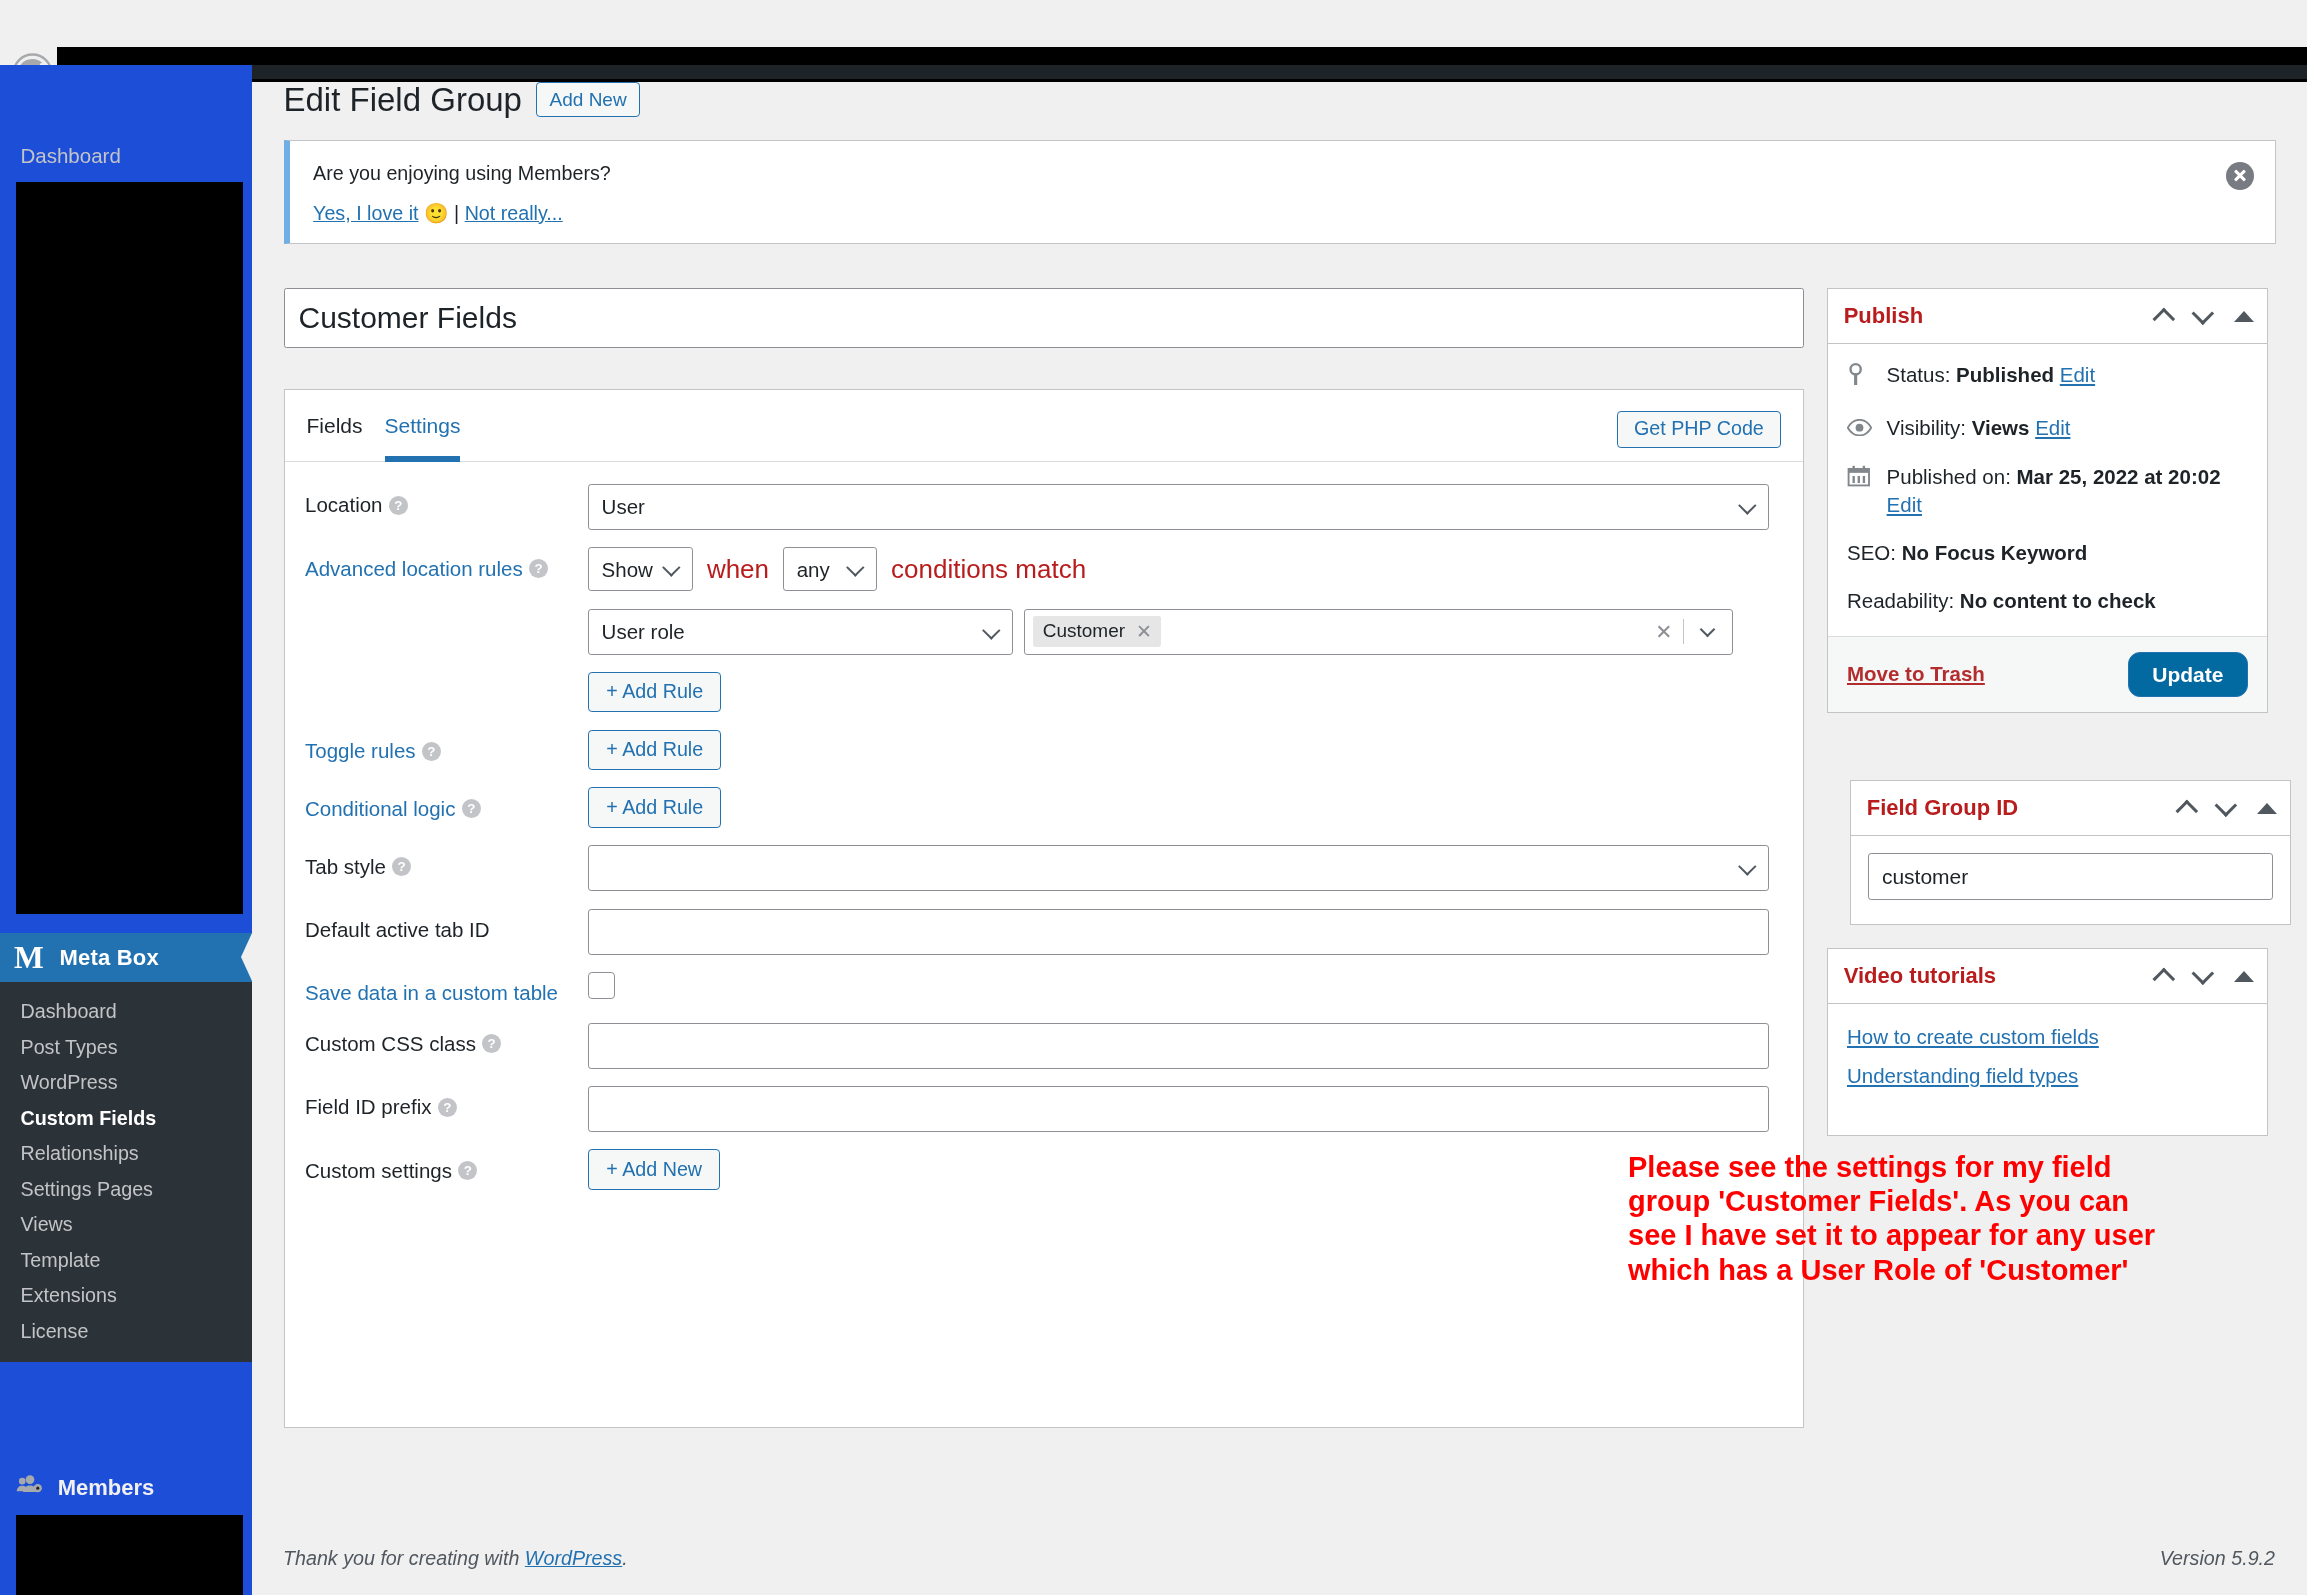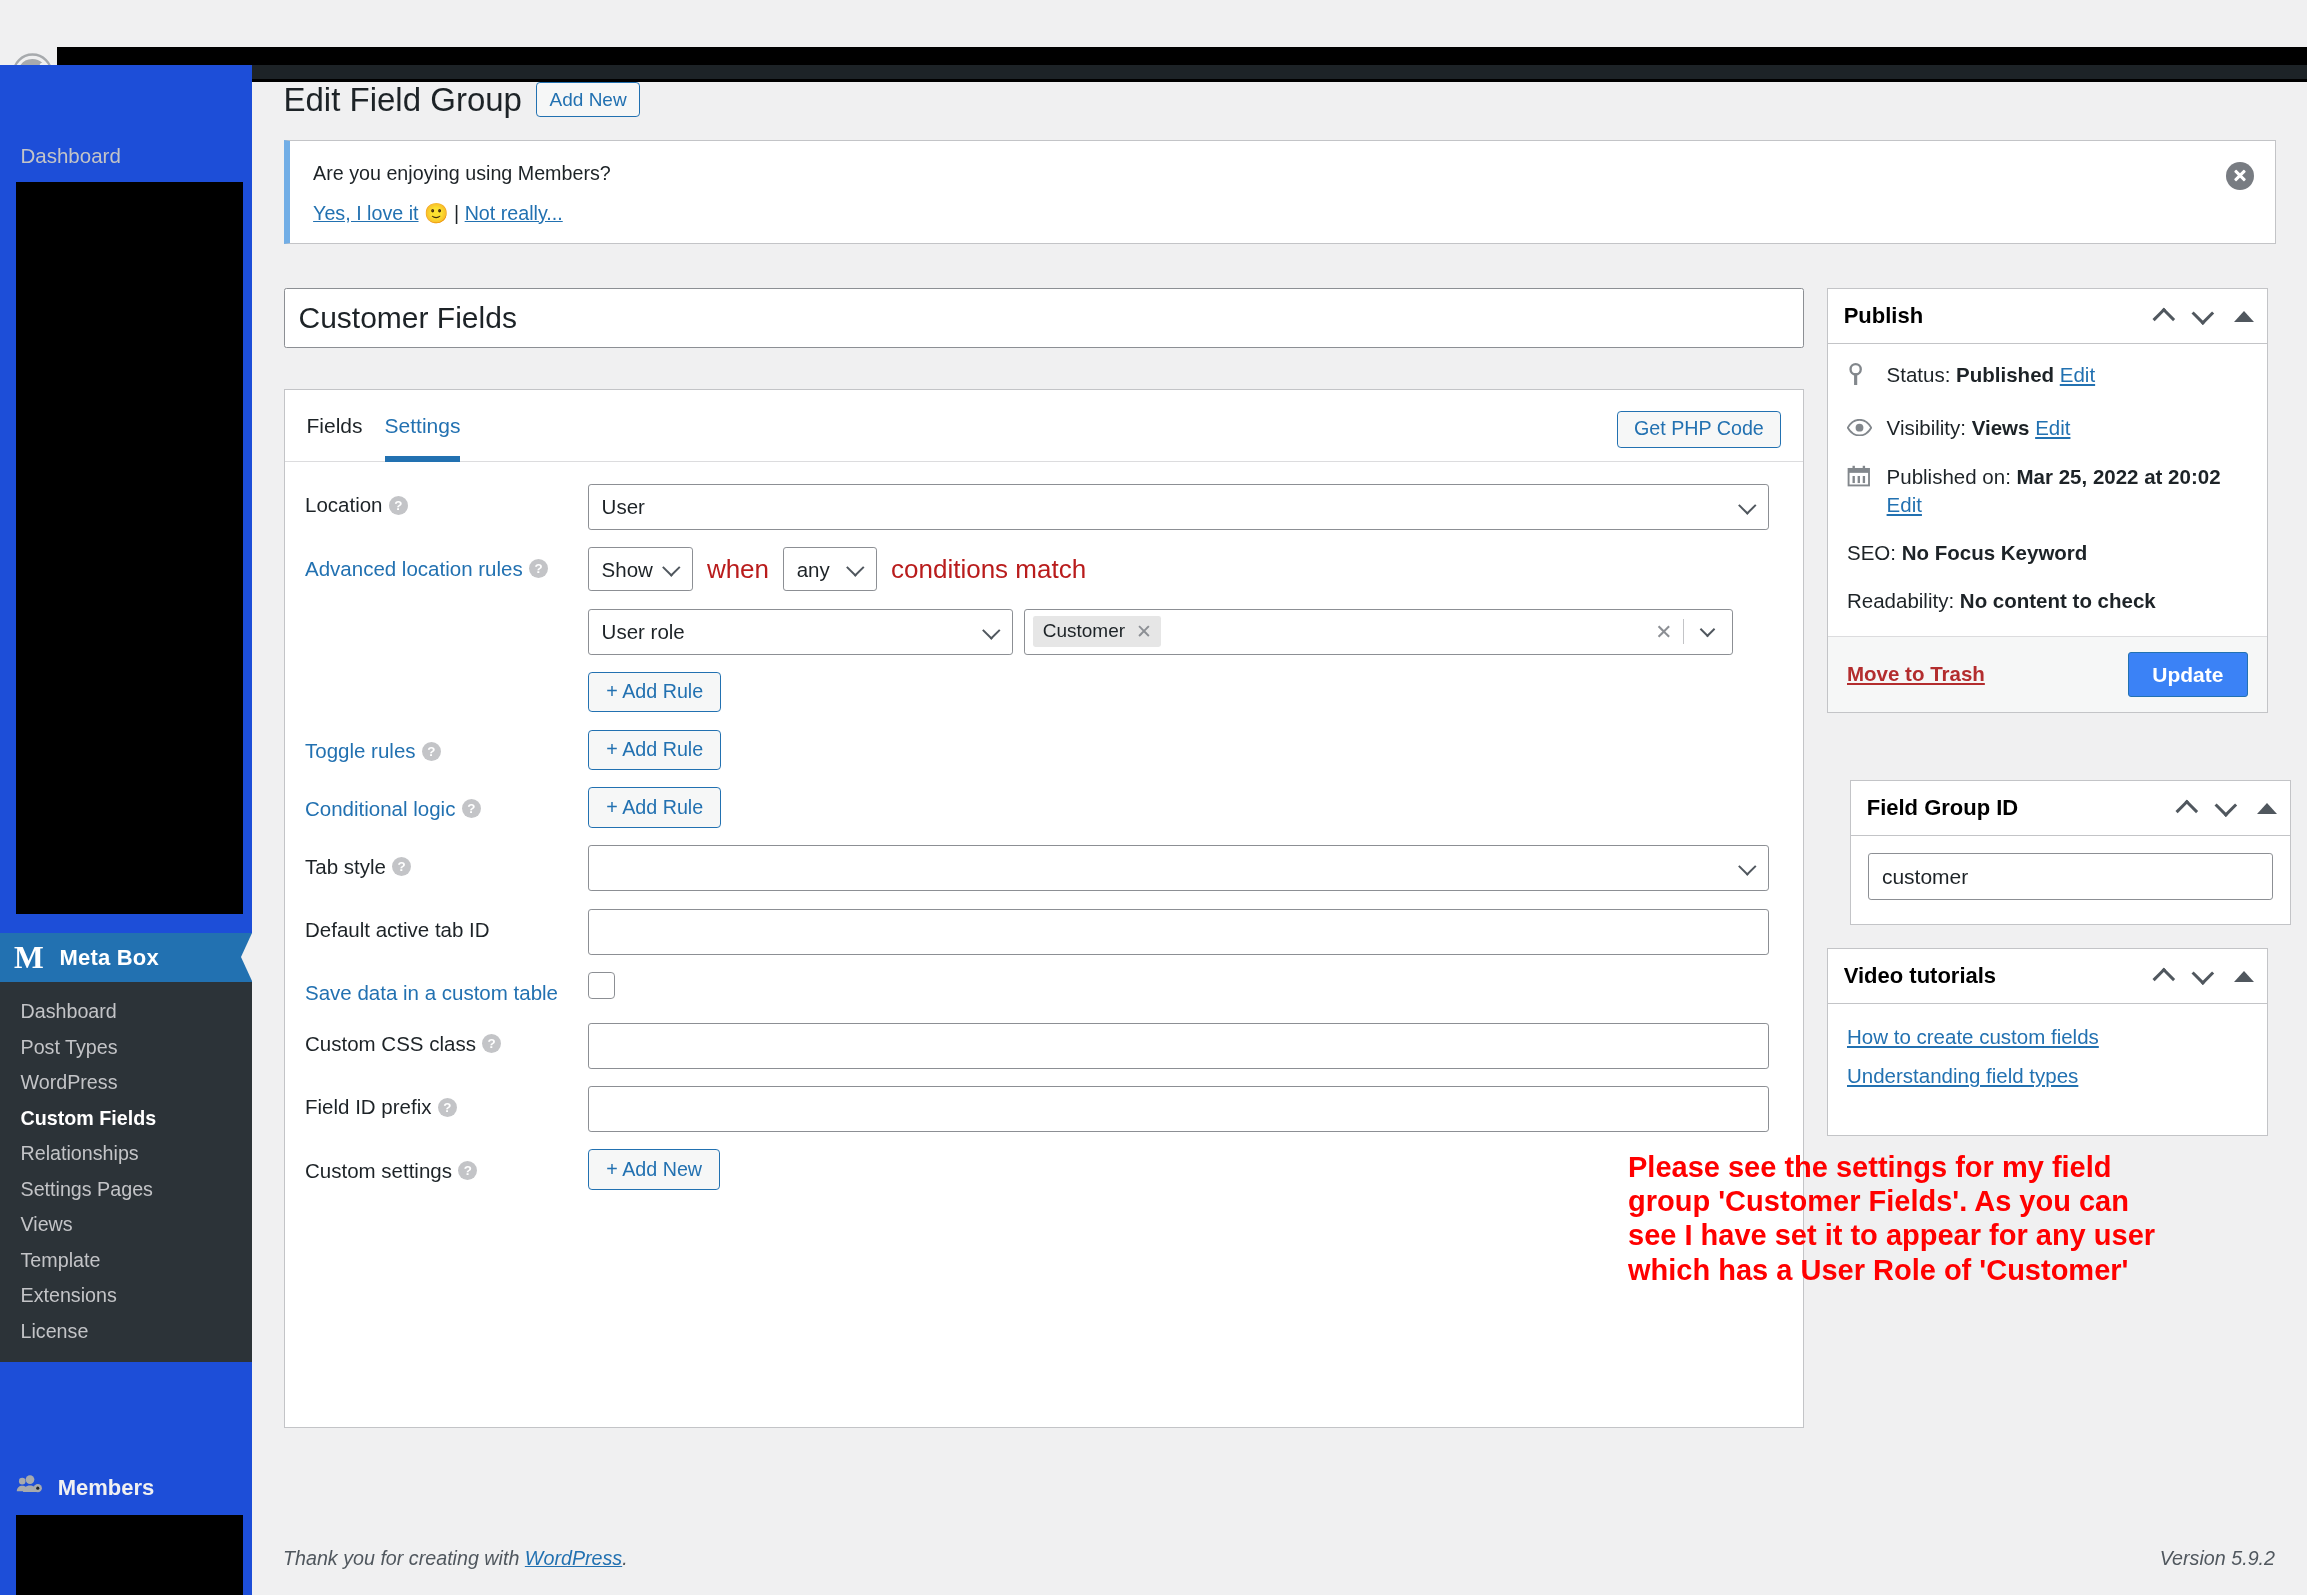--- a/index.html
+++ b/index.html
@@ -202,39 +202,39 @@
   }
 
   
   .sbox {
     position: absolute; background: #fff; border: 0.8px solid #c3c4c7;
   }
   .sbox-head {
     height: 55px; border-bottom: 0.8px solid #c3c4c7; display: flex;
     align-items: center; padding: 0 15.7px; position: relative;
   }
-  .sbox-title { font-size: 22px; font-weight: 700; color: #000000; }
+  .sbox-title { font-size: 22px; font-weight: 700; color: #b91c1c; }
   .sbox-icons { position: absolute; right: 12.6px; top: 0; height: 55px; display: flex; align-items: center; gap: 23.6px; }
   .ic-up, .ic-down { width: 15.7px; height: 15.7px; border-left: 3.1px solid #50575e; border-top: 3.1px solid #50575e; }
   .ic-up { transform: rotate(45deg); margin-top: 4.7px; }
   .ic-down { transform: rotate(-135deg); margin-top: -4.7px; }
   .ic-tri { width: 0; height: 0; border-left: 10.2px solid transparent; border-right: 10.2px solid transparent; border-bottom: 11.8px solid #50575e; }
 
   .pub-body { padding: 17.3px 19px 12.6px 19px; }
   .pub-line { display: flex; align-items: flex-start; gap: 12.6px; font-size: 20.5px; color: #1d2327; margin-bottom: 20.5px; line-height: 1.35; }
   .pub-line b { font-weight: 700; }
   .pub-line a { color: #2271b1; text-decoration: underline; }
   .pub-ico { width: 27px; flex: 0 0 27px; padding-top: 1.6px; }
   .pub-foot {
     border-top: 0.8px solid #dcdcde; background: #f6f7f7; height: 76px;
     display: flex; align-items: center; justify-content: space-between; padding: 0 19px; font-weight: bold;
   }
   .trash { color: #b32d2e; font-size: 20.5px; text-decoration: underline; cursor: pointer; }
   .update-btn {
-    background: #3b82f6; color: #fff; border: 0.8px solid #2271b1; border-radius: 3px;
+    background: #0369a1; color: #fff; border: 0.8px solid #2271b1; border-radius: 12px;
     font-size: 21px; padding: 11px 23.6px; line-height: 1; cursor: pointer;
   }
 
   .fgid-body { padding: 17.3px 17.3px 23.6px 17.3px; }
   .fgid-input {
     width: 100%; height: 47px; line-height: 46px; background: #fff;
     border: 0.8px solid #8c8f94; border-radius: 3.1px; font-size: 21px;
     color: #1d2327; padding: 0 12.6px;
   }
   .vt-body { padding: 20.5px 19px 31.5px 19px; }

